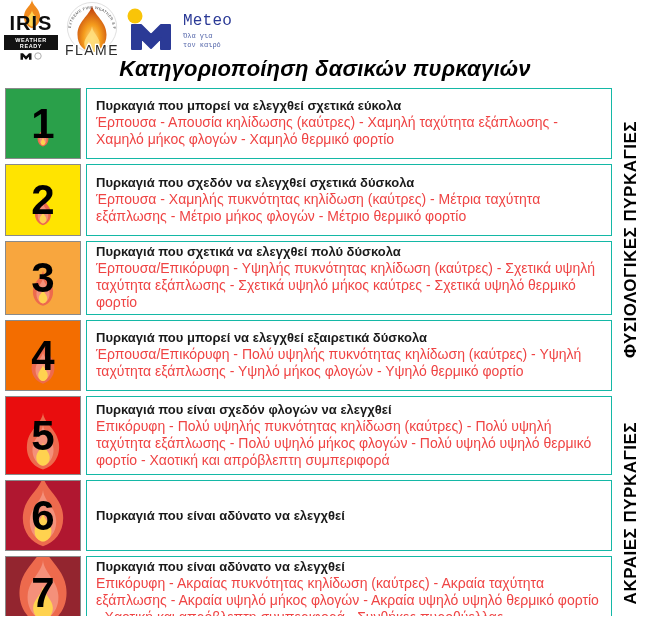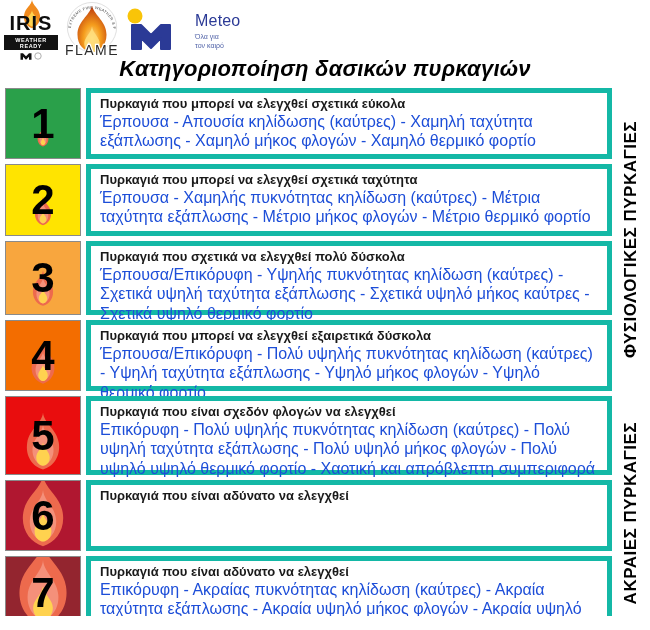--- a/index.html
+++ b/index.html
@@ -16,41 +16,41 @@
   }
   
   .iris { position:absolute; left:4px; top:1px; width:54px; text-align:center; }
   .iris-flame { position:absolute; left:15px; top:-2px; z-index:0; }
   .iris-word { position:relative; z-index:1; margin-top:11px; font-size:20px; font-weight:900; letter-spacing:1px; color:#0d0d0d; }
   .iris-banner { position:relative; z-index:1; background:#121212; color:#fff; font-size:5.5px; font-weight:bold; letter-spacing:.6px; padding:2px 0 1px; }
   .iris-powered { margin-top:1px; display:flex; justify-content:center; align-items:center; gap:2px; }
   
   .flame-logo { position:absolute; left:59px; top:1px; }
   
-  .meteo { position:absolute; left:127px; top:8px; display:flex; align-items:flex-start; gap:18px; }
+  .meteo { position:absolute; left:127px; top:8px; display:flex; align-items:flex-start; gap:6px;font-family:Liberation Mono, monospace; }
   .meteo-text { padding-top:4px; }
   .meteo-name { font-size:16px; color:#2b3a96; font-weight:500; letter-spacing:.2px; }
   .meteo-tagline { margin-top:2px; font-size:7px; line-height:1.3; color:#5163a8; }
   
   .rows { position:absolute; left:5px; top:88px; width:607px; display:flex; flex-direction:column; gap:5px; }
   .row { display:flex; gap:5px; }
   .badge {
     position:relative; width:76px; flex:0 0 76px; border:1px solid #8a8a8a;
     display:flex; align-items:center; justify-content:center; overflow:hidden;
   }
   .badge .flame-icon { position:absolute; left:50%; transform:translateX(-50%); z-index:1; }
   .badge .num {
     position:relative; z-index:2; font-size:42px; font-weight:bold; color:#000; line-height:1;
   }
   .textbox {
-    flex:1 1 auto; border:5px solid #14b8a6; background:#fff; padding:3px 9px;
-    display:flex; flex-direction:column; justify-content:flex-start;
+    flex:1 1 auto; border:1px solid #14b8a6; background:#fff; padding:3px 9px;
+    display:flex; flex-direction:column; justify-content:center;
   }
   .row-title { font-size:13px; font-weight:bold; color:#1a1a1a; line-height:1.22; }
-  .row-desc  { font-size:16px; color:#1d4ed8; line-height:1.22; }
+  .row-desc  { font-size:14px; color:#ef4444; line-height:1.22; }
   
   .labels { position:absolute; left:612px; top:88px; width:38px; height:542px; }
   .label-group { position:absolute; left:0; width:38px; display:flex; align-items:center; justify-content:center; }
   .label-group-1 { top:0; height:303px; }
   .label-group-2 { top:308px; height:234px; }
   .vlabel {
     writing-mode:vertical-rl; transform:rotate(180deg);
     font-size:17px; font-weight:bold; color:#000; letter-spacing:.5px; white-space:nowrap;
   }
 </style>
@@ -131,21 +131,21 @@
       <div class="row" style="height: 72px;">
     <div class="badge" style="background: rgb(255, 228, 0);">
       <svg class="flame-icon" viewBox="0 0 64 80" aria-hidden="true" style="width: 24px; height: 30px; bottom: 9px;">
         <path fill="#ed6a4d" d="M32 2 C33 16 50 24 53 42 C56 60 46 74 32 78 C18 74 8 60 11 42 C14 24 31 16 32 2 Z"></path>
         <path fill="#f4907a" d="M32 18 C33 30 45 36 46 50 C47 62 40 71 32 73 C24 71 17 62 18 50 C19 36 31 30 32 18 Z"></path>
         <path fill="#ffd24f" d="M32 42 C33 50 41 54 41 62 C41 69 36 73 32 73 C28 73 23 69 23 62 C23 54 31 50 32 42 Z"></path>
       </svg>
       <div class="num">2</div>
     </div>
     <div class="textbox">
-      <div class="row-title">Πυρκαγιά που μπορεί να ελεγχθεί σχετικά ταχύτητα</div>
+      <div class="row-title">Πυρκαγιά που σχεδόν να ελεγχθεί σχετικά δύσκολα</div>
       <div class="row-desc">Έρπουσα - Χαμηλής πυκνότητας κηλίδωση (καύτρες) - Μέτρια ταχύτητα εξάπλωσης - Μέτριο μήκος φλογών - Μέτριο θερμικό φορτίο</div>
     </div>
   </div>
       <div class="row" style="height: 74px;">
     <div class="badge" style="background: rgb(248, 166, 62);">
       <svg class="flame-icon" viewBox="0 0 64 80" aria-hidden="true" style="width: 30px; height: 38px; bottom: 7px;">
         <path fill="#ed6a4d" d="M32 2 C33 16 50 24 53 42 C56 60 46 74 32 78 C18 74 8 60 11 42 C14 24 31 16 32 2 Z"></path>
         <path fill="#f4907a" d="M32 18 C33 30 45 36 46 50 C47 62 40 71 32 73 C24 71 17 62 18 50 C19 36 31 30 32 18 Z"></path>
         <path fill="#ffd24f" d="M32 42 C33 50 41 54 41 62 C41 69 36 73 32 73 C28 73 23 69 23 62 C23 54 31 50 32 42 Z"></path>
       </svg>

